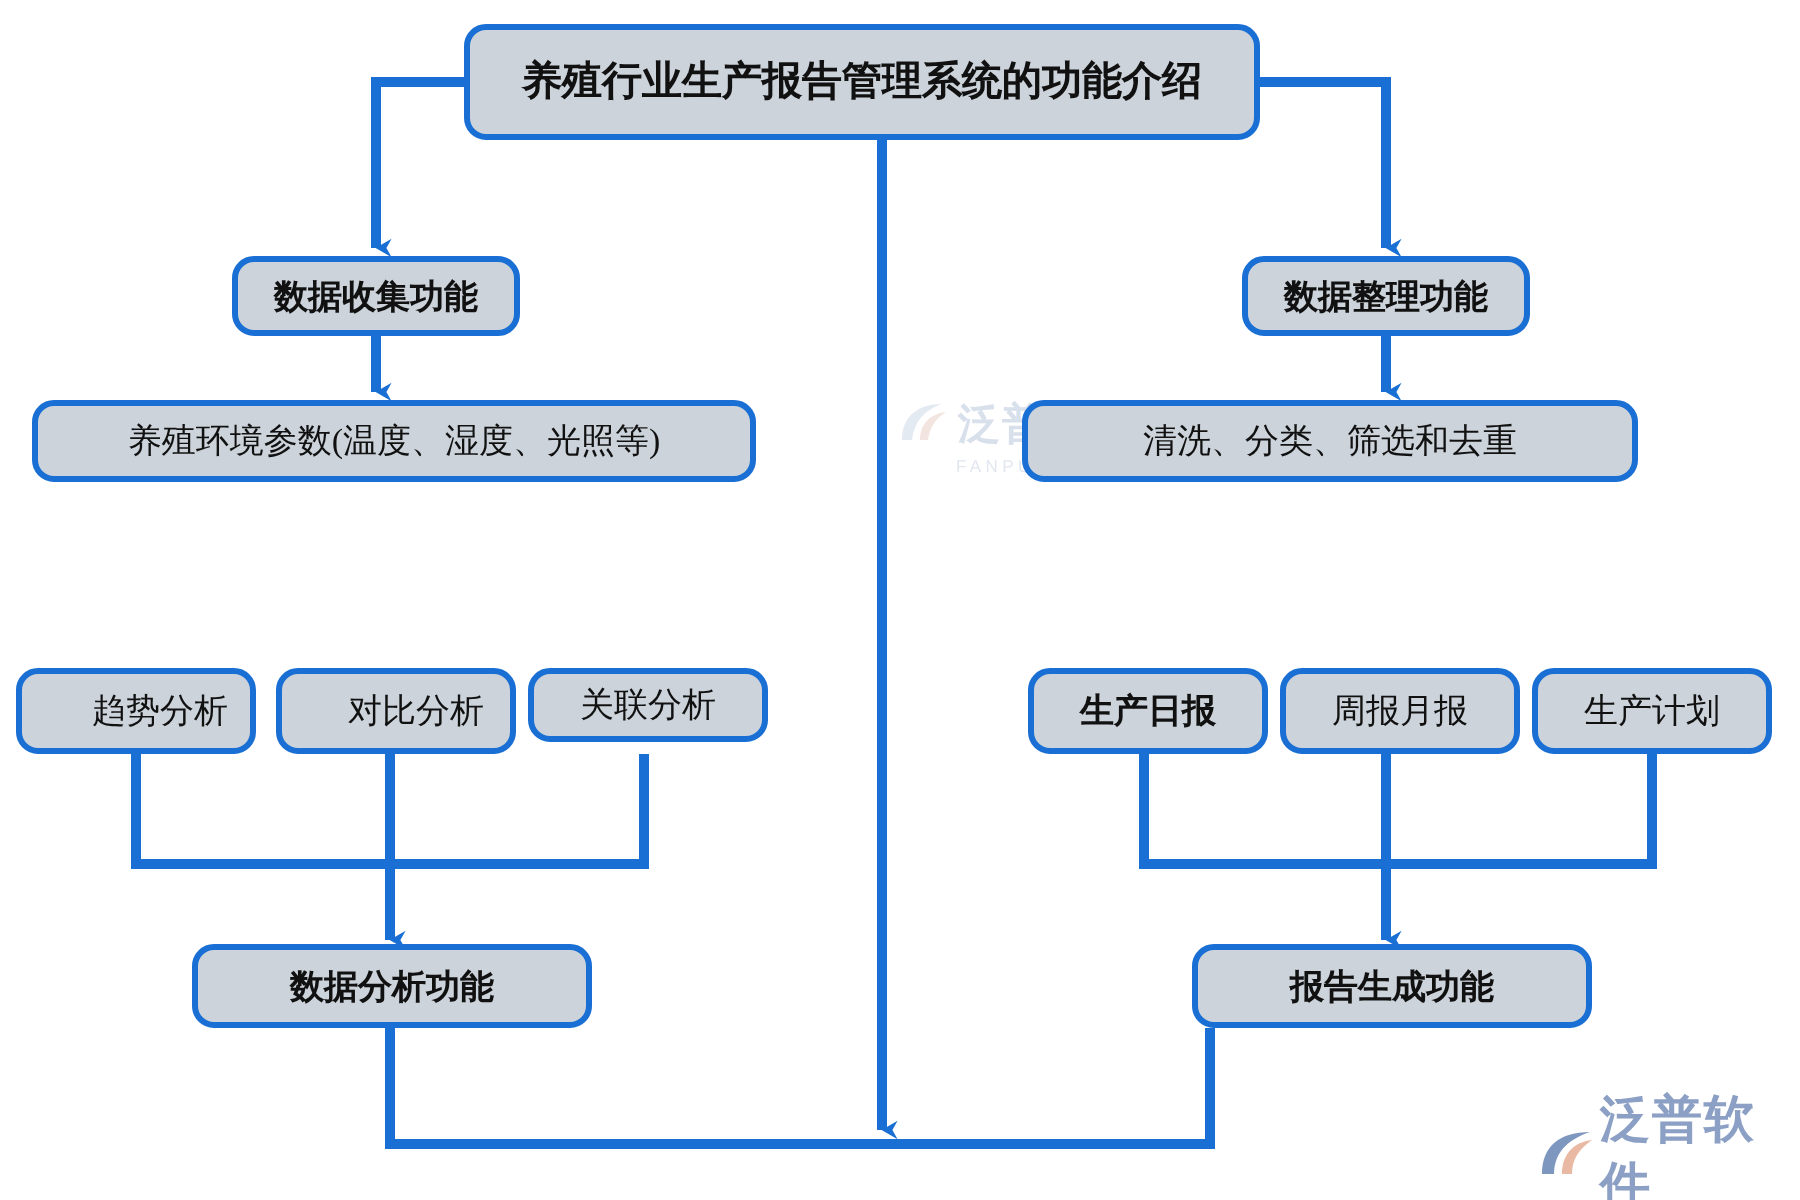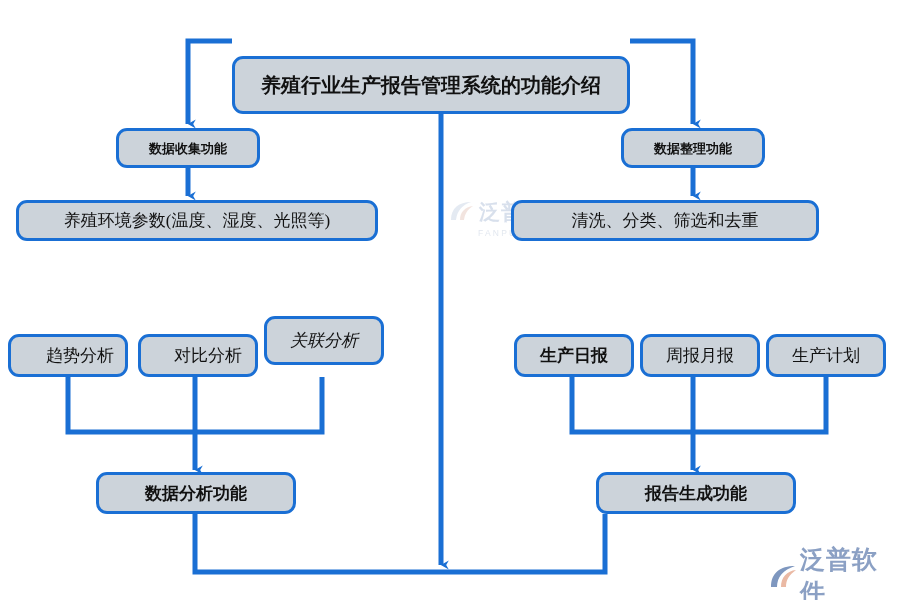--- a/index.html
+++ b/index.html
@@ -79,22 +79,22 @@
     border-radius: 11px;
     display: flex;
     align-items: center;
     justify-content: center;
     color: #111111;
     text-align: center;
     white-space: nowrap;
     line-height: 1;
   }
   .node.bold { font-weight: bold; }
-  .node-title   { font-size: 20px; margin-top: 44px; }
-  .node-lvl2    { font-size: 13px; }
+  .node-title   { font-size: 20px; }
+  .node-lvl2    { font-size: 17px; }
   .node-wide    { font-size: 17px; font-weight: normal; }
   .node-leaf    { font-size: 17px; font-weight: normal; }
   .node-lvl4    { font-size: 17px; }
   .wide-inner { display:block; }
 </style>
 </head>
 <body>
 
 <div id="canvas">
 
@@ -162,21 +162,21 @@
   </div>
 
   <div class="node node-leaf" style="left:8px; top:334px; width:120px; height:43px;padding-left:24px;">
     <span>趋势分析</span>
   </div>
 
   <div class="node node-leaf" style="left:138px; top:334px; width:120px; height:43px;padding-left:20px;">
     <span>对比分析</span>
   </div>
 
-  <div class="node node-leaf" style="left:264px; top:316px; width:120px; height:49px;font-style:italic;">
+  <div class="node node-leaf" style="left:264px; top:334px; width:120px; height:37px;">
     <span>关联分析</span>
   </div>
 
   <div class="node node-leaf" style="left:514px; top:334px; width:120px; height:43px;font-weight:bold;">
     <span>生产日报</span>
   </div>
 
   <div class="node node-leaf" style="left:640px; top:334px; width:120px; height:43px;">
     <span>周报月报</span>
   </div>

